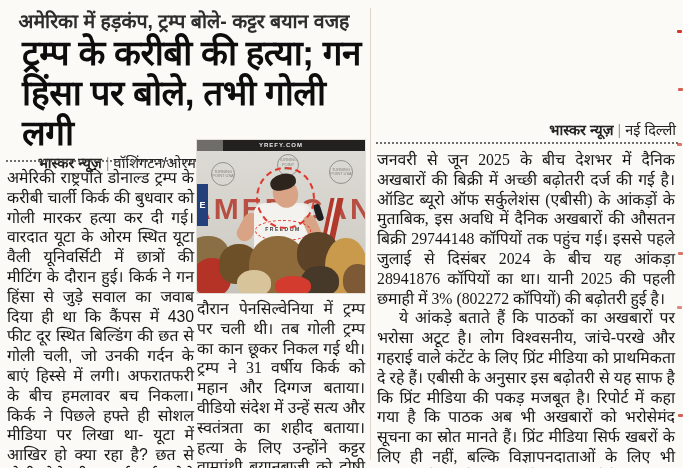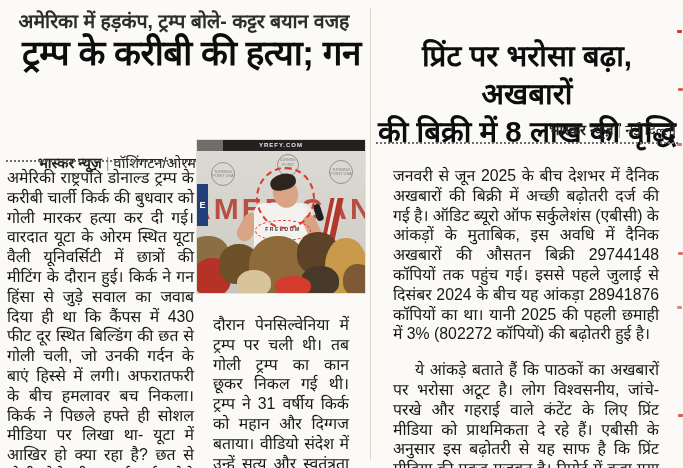--- a/index.html
+++ b/index.html
@@ -7,21 +7,21 @@
   .page{position:relative;width:683px;height:468px;}
 
   
   .kicker{position:absolute;font-weight:700;color:#2d2d2d;text-align:center;white-space:nowrap;}
   .headline{position:absolute;font-weight:700;color:#0d0d0d;}
   .byline{position:absolute;text-align:right;font-size:14.5px;color:#222;white-space:nowrap;}
   .byline .src{font-weight:700;}
   .byline .sep{color:#999;padding:0 4px;font-weight:400;}
   .dotted{position:absolute;border-top:2px dotted #6e6e6e;height:0;}
   .bodytext{position:absolute;font-size:15.8px;line-height:19.8px;color:#171717;text-align:justify;}
-  .bodytext p{margin:16px;}
+  .bodytext p{margin:0;font-family:Liberation Serif, serif;}
 
   
   .l-kicker{top:7px;left:6px;width:356px;font-size:19.5px;}
   .l-headline{top:33px;left:22px;width:358px;font-size:35px;line-height:40px;letter-spacing:-0.5px;}
   .l-byline{top:152px;left:6px;width:190px;}
   .l-dotted{top:160px;left:6px;width:190px;}
   .l-col1{top:168px;left:7px;width:187px;height:296px;}
   .l-col2{top:299px;left:197px;width:168px;height:166px;}
 
   
@@ -63,20 +63,21 @@
 </style>
 </head>
 <body>
 
 <div class="page">
 
   <div class="kicker l-kicker">अमेरिका में हड़कंप, ट्रम्प बोले- कट्टर बयान वजह</div>
 
   <div class="headline l-headline">
     <div>ट्रम्प के करीबी की हत्या; गन</div>
+    <div>हिंसा पर बोले, तभी गोली लगी</div>
   </div>
 
   <div class="byline l-byline">
     <span class="src">भास्कर न्यूज़</span><span class="sep">|</span><span>वॉशिंगटन/ओरम</span>
   </div>
   <div class="dotted l-dotted"></div>
 
   <div class="bodytext l-col1">अमेरिकी राष्ट्रपति डोनाल्ड ट्रम्प के करीबी चार्ली किर्क की बुधवार को गोली मारकर हत्या कर दी गई। वारदात यूटा के ओरम स्थित यूटा वैली यूनिवर्सिटी में छात्रों की मीटिंग के दौरान हुई। किर्क ने गन हिंसा से जुड़े सवाल का जवाब दिया ही था कि कैंपस में 430 फीट दूर स्थित बिल्डिंग की छत से गोली चली, जो उनकी गर्दन के बाएं हिस्से में लगी। अफरातफरी के बीच हमलावर बच निकला। किर्क ने पिछले हफ्ते ही सोशल मीडिया पर लिखा था- यूटा में आखिर हो क्या रहा है? छत से गोली वैसे ही चलाई गई, जैसे जुलाई 2024 में चुनाव प्रचार के</div>
 
   <div class="photo">
@@ -111,24 +112,20 @@
   </div>
 
   <div class="bodytext l-col2">
     <p>दौरान पेनसिल्वेनिया में ट्रम्प पर चली थी। तब गोली ट्रम्प का कान छूकर निकल गई थी। ट्रम्प ने 31 वर्षीय किर्क को महान और दिग्गज बताया। वीडियो संदेश में उन्हें सत्य और स्वतंत्रता का शहीद बताया। हत्या के लिए उन्होंने कट्टर वामपंथी बयानबाजी को दोषी ठहराया।</p>
 
   </div>
 
   <div class="vdivider"></div>
 
 
-  <div class="headline r-headline">
-    <div>प्रिंट पर भरोसा बढ़ा, अखबारों</div>
-    <div>की बिक्री में 8 लाख की वृद्धि</div>
-  </div>
 
   <div class="byline r-byline">
     <span class="src">भास्कर न्यूज़</span><span class="sep">|</span><span>नई दिल्ली</span>
   </div>
   <div class="dotted r-dotted"></div>
 
   <div class="bodytext r-body">
     <p>जनवरी से जून 2025 के बीच देशभर में दैनिक अखबारों की बिक्री में अच्छी बढ़ोतरी दर्ज की गई है। ऑडिट ब्यूरो ऑफ सर्कुलेशंस (एबीसी) के आंकड़ों के मुताबिक, इस अवधि में दैनिक अखबारों की औसतन बिक्री 29744148 कॉपियों तक पहुंच गई। इससे पहले जुलाई से दिसंबर 2024 के बीच यह आंकड़ा 28941876 कॉपियों का था। यानी 2025 की पहली छमाही में 3% (802272 कॉपियों) की बढ़ोतरी हुई है।</p>
     <p class="indent">ये आंकड़े बताते हैं कि पाठकों का अखबारों पर भरोसा अटूट है। लोग विश्वसनीय, जांचे-परखे और गहराई वाले कंटेंट के लिए प्रिंट मीडिया को प्राथमिकता दे रहे हैं। एबीसी के अनुसार इस बढ़ोतरी से यह साफ है कि प्रिंट मीडिया की पकड़ मजबूत है। रिपोर्ट में कहा गया है कि पाठक अब भी अखबारों को भरोसेमंद सूचना का स्रोत मानते हैं। प्रिंट मीडिया सिर्फ खबरों के लिए ही नहीं, बल्कि विज्ञापनदाताओं के लिए भी मजबूत प्लेटफॉर्म बना हुआ है। बढ़ता सर्कुलेशन इसका प्रमाण है।</p>
   </div>

